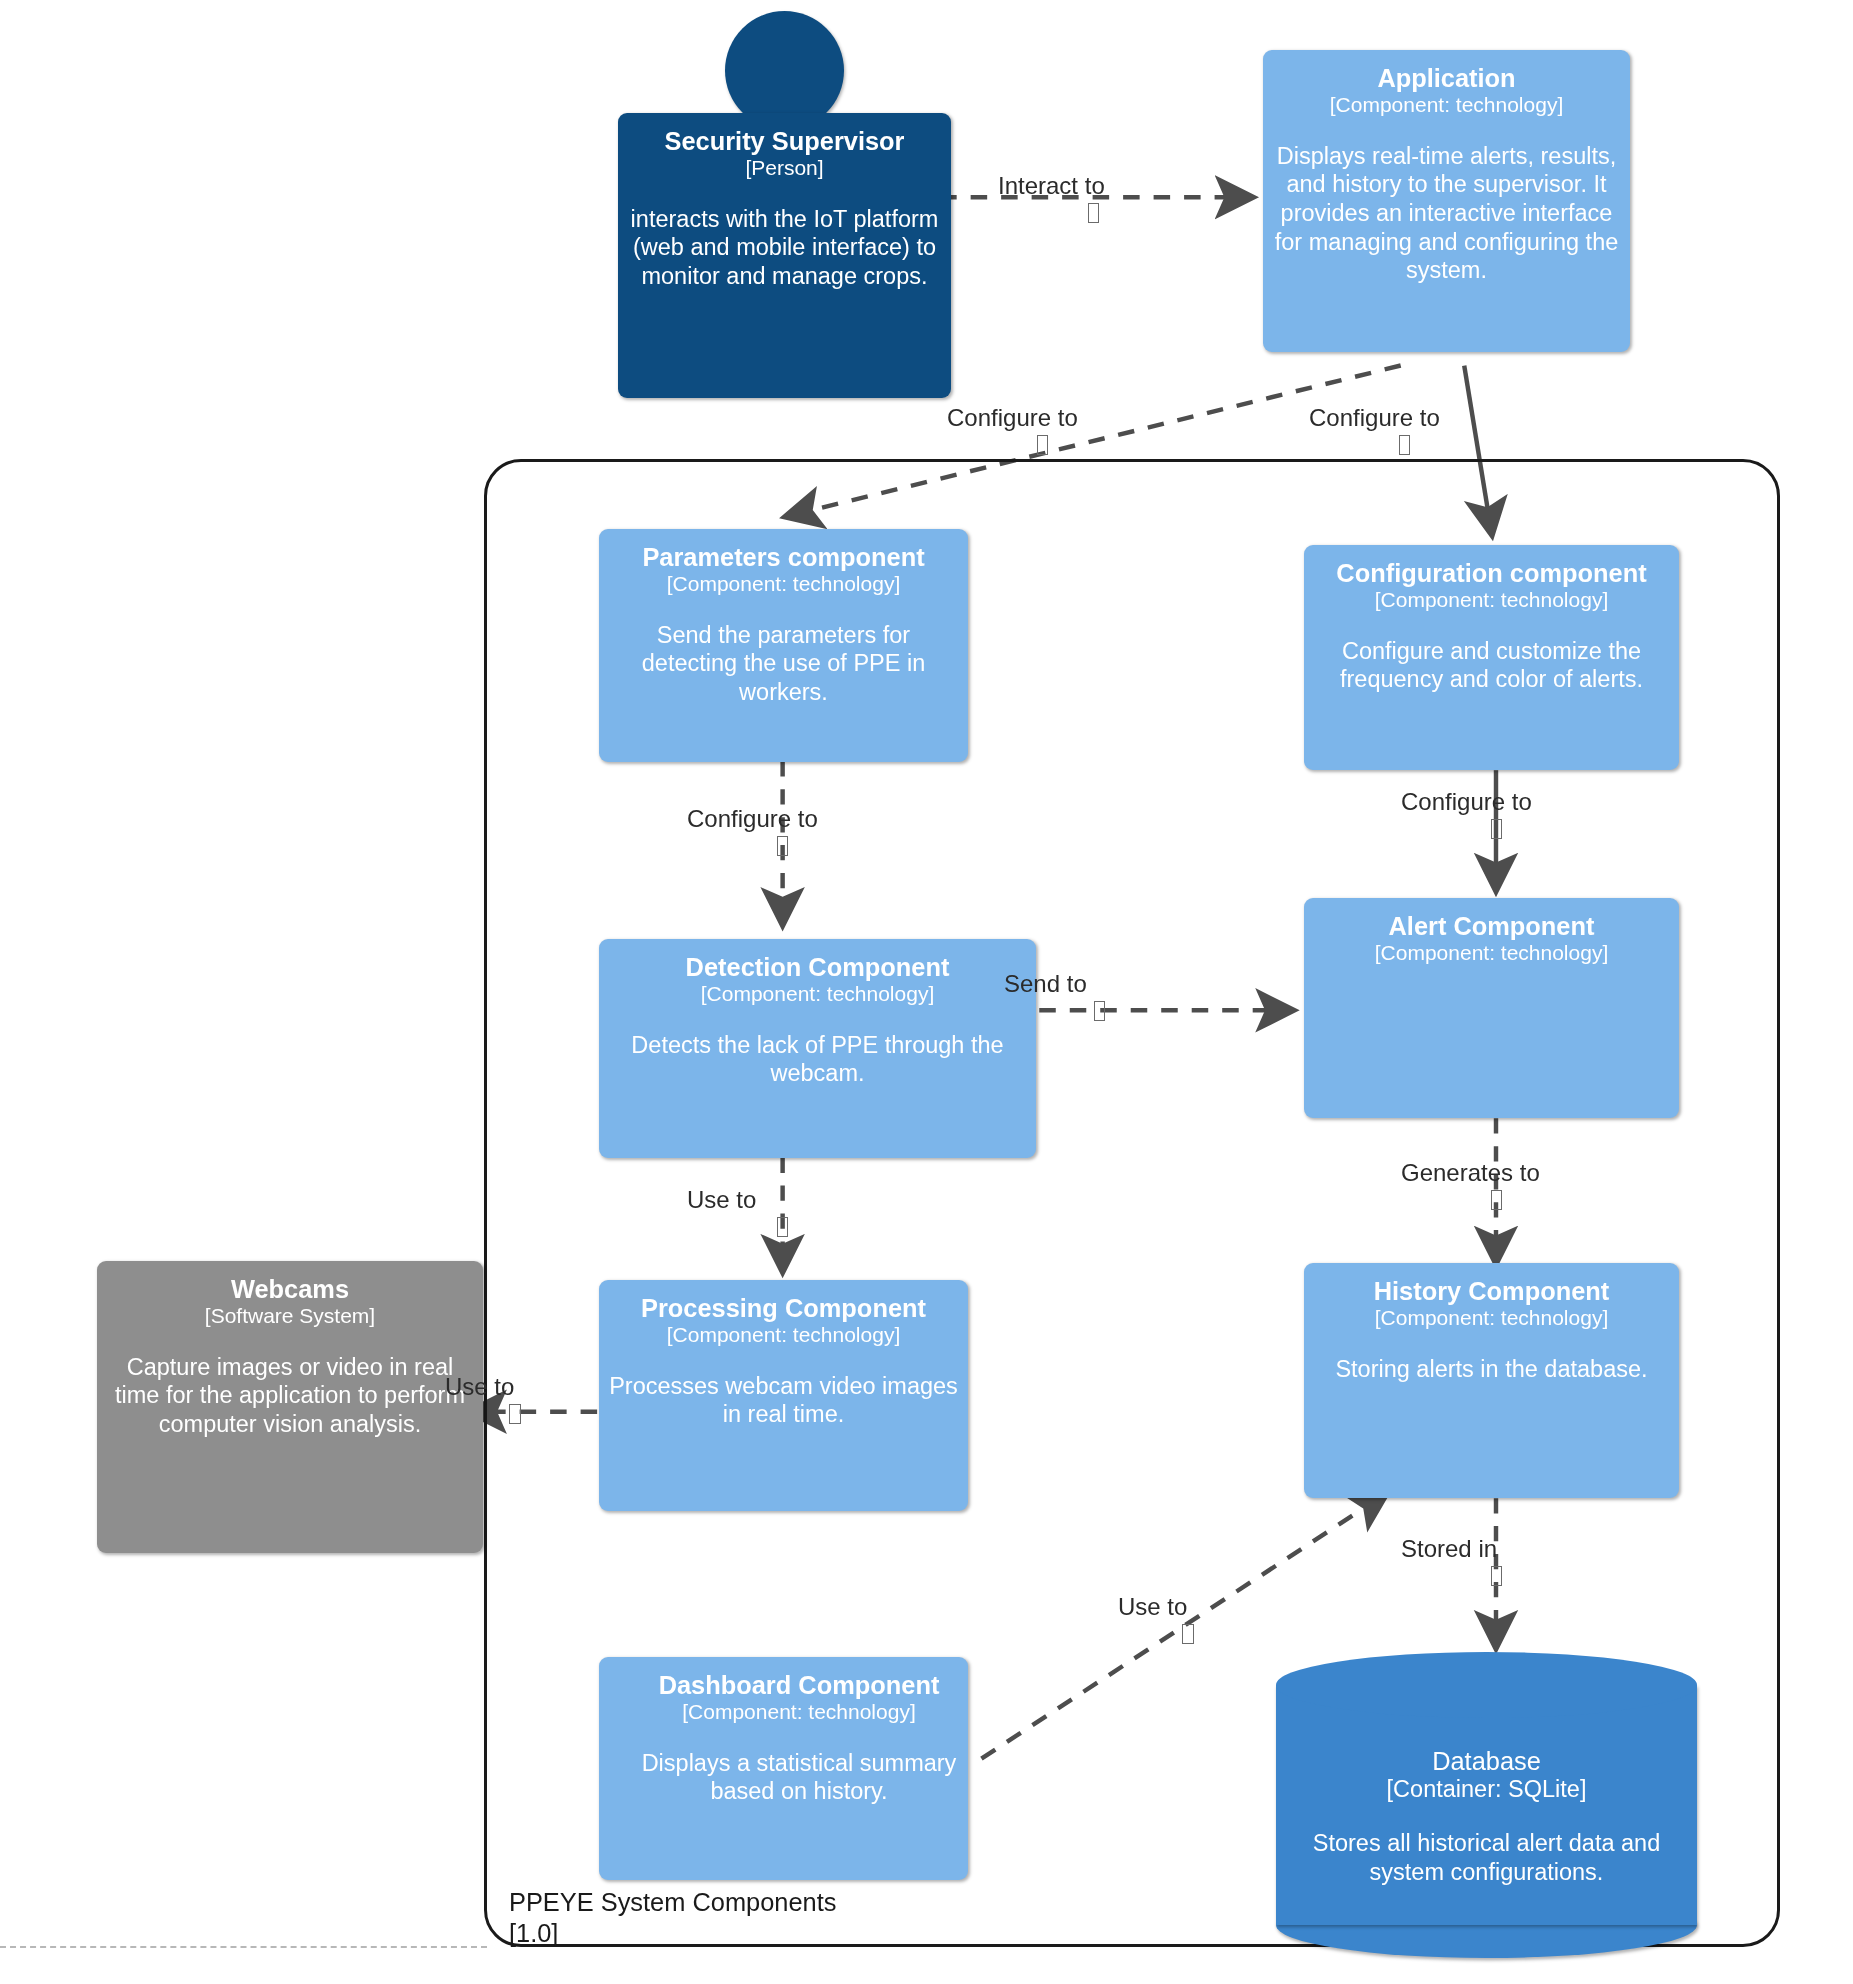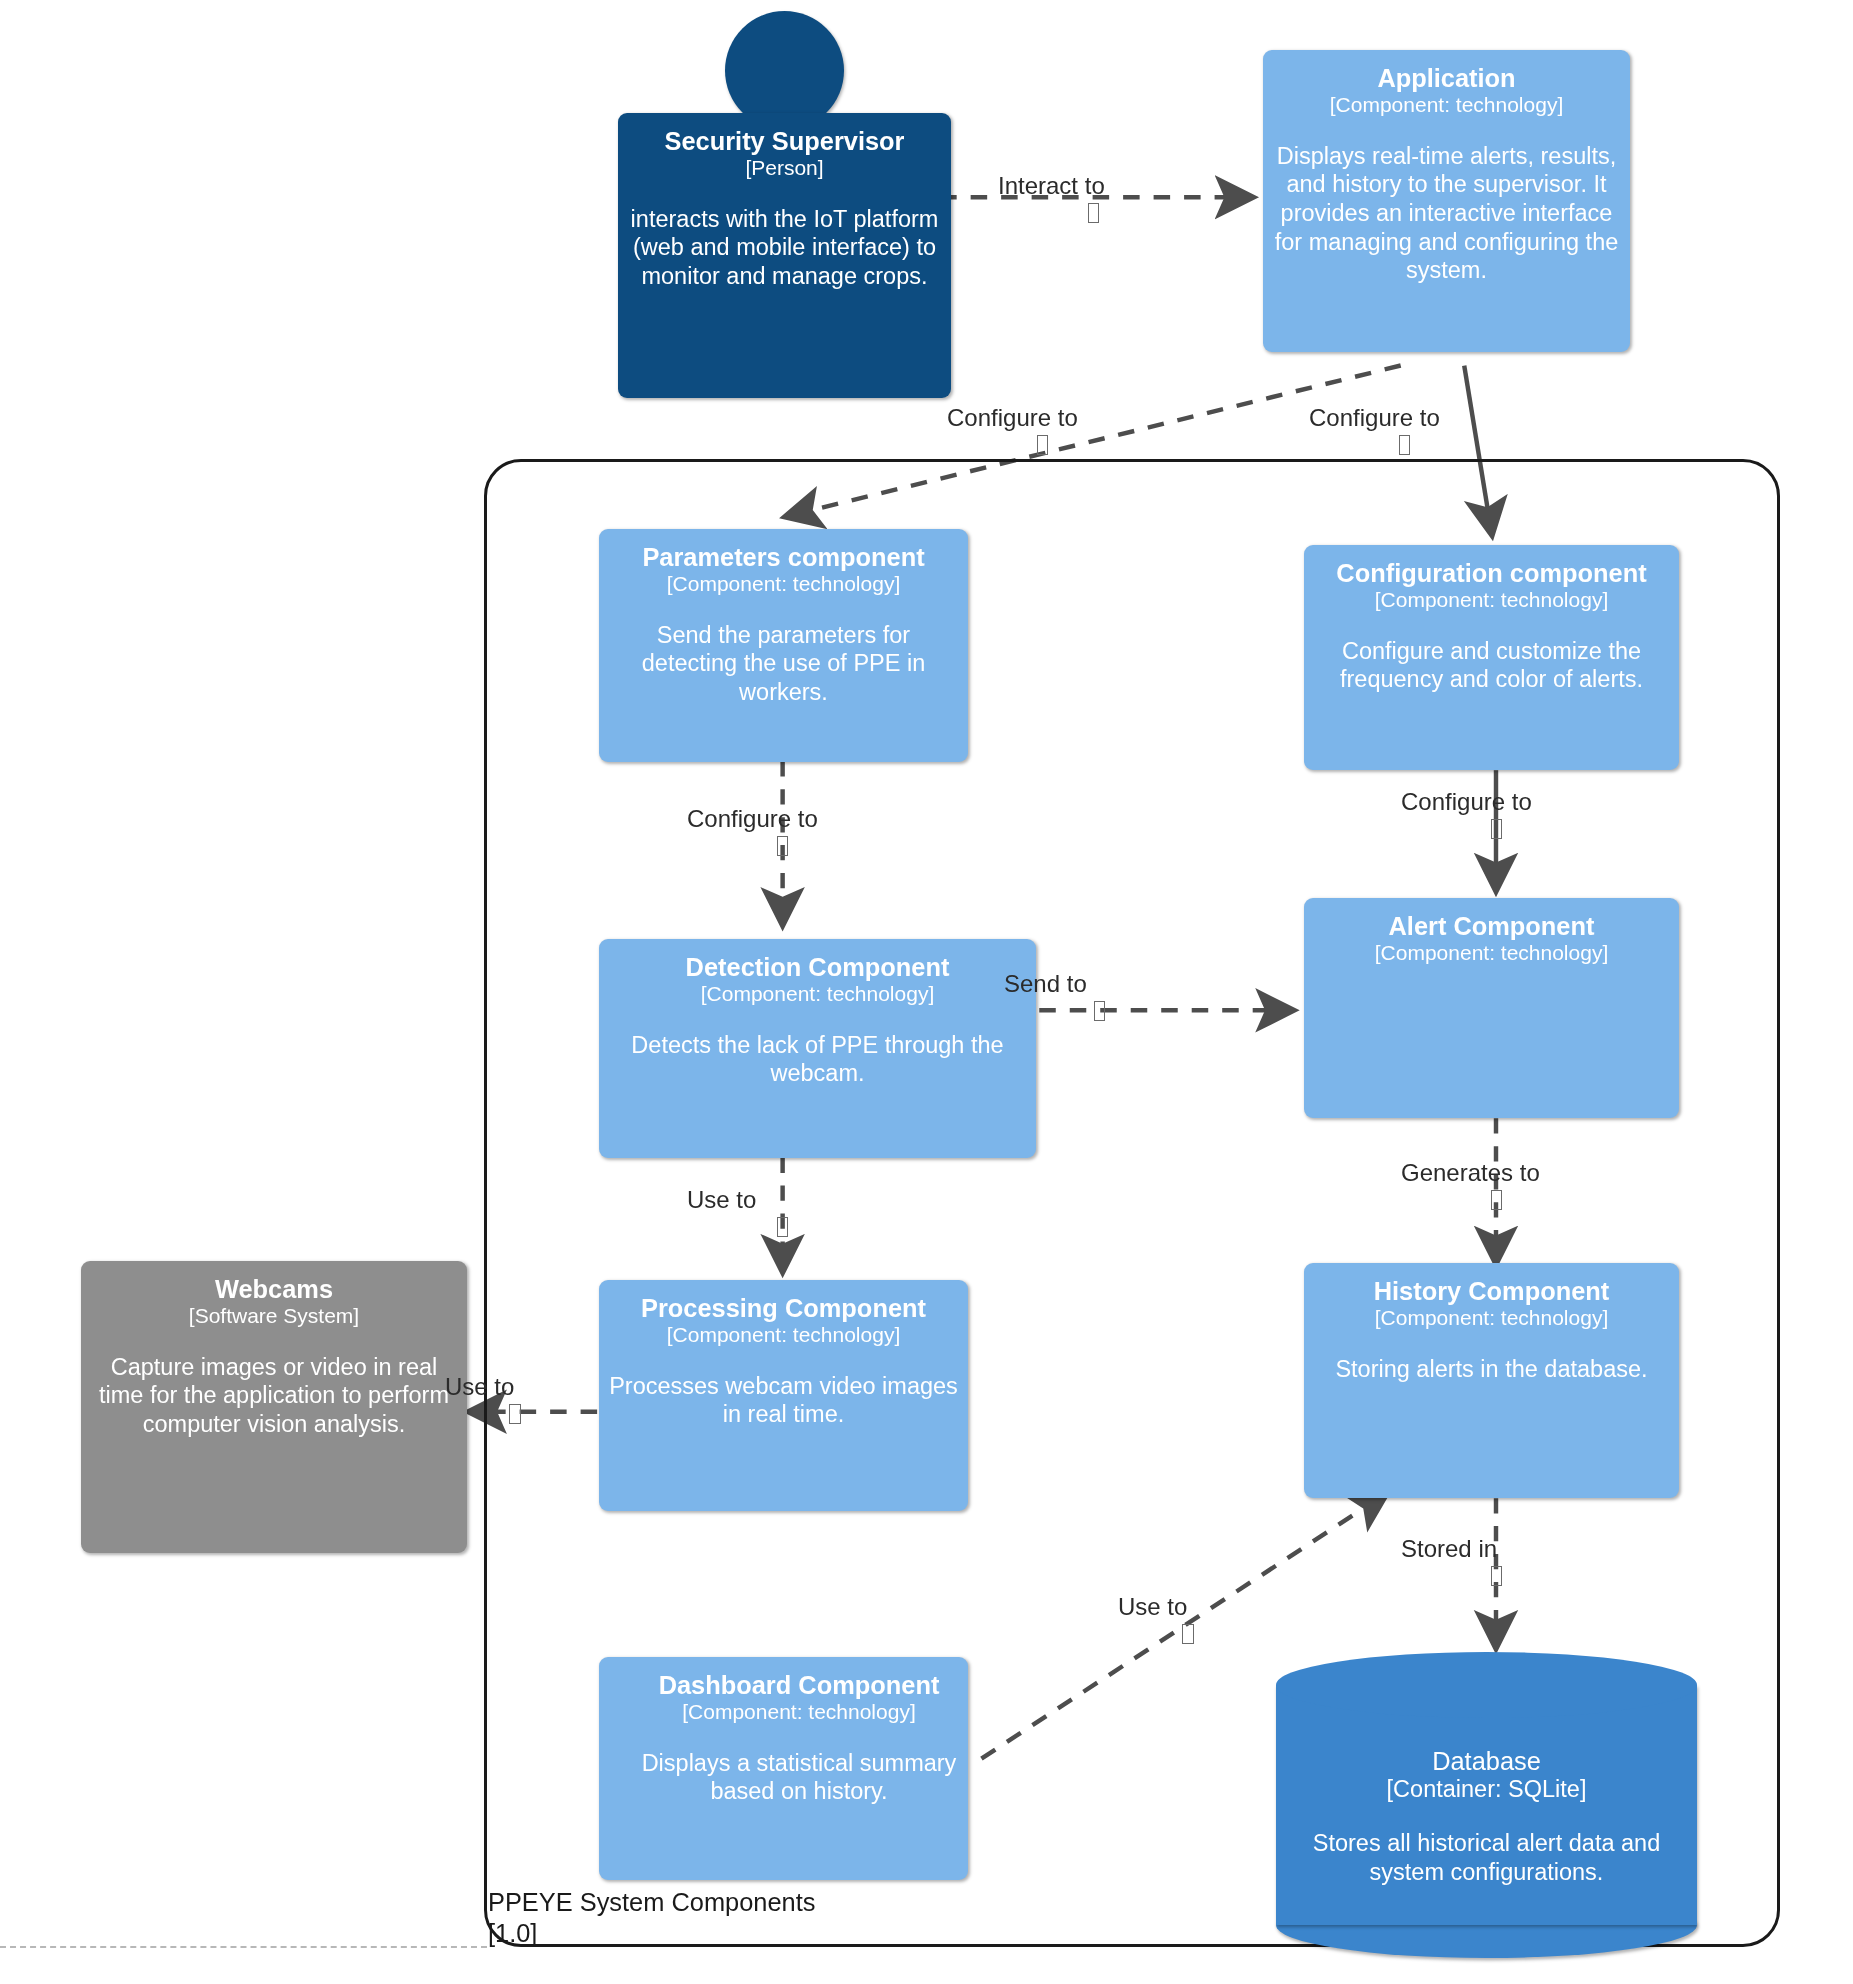--- a/index.html
+++ b/index.html
@@ -26,20 +26,21 @@
     background: transparent;
     box-sizing: border-box;
   }
   .boundary-label {
     position: absolute;
     color: #1a1a1a;
     font-size: 25.4px;
     line-height: 1.22;
     white-space: pre-line;
     text-align: left;
+    margin-left: 21px;
   }
 
   
   .world-dash {
     position: absolute;
     border-top: 2.5px dashed #b8b8b8;
   }
 
   
   .node {
@@ -65,21 +66,21 @@
     line-height: 1.16;
   }
   .node .n-desc {
     font-size: 23.5px;
     line-height: 1.22;
     margin-top: 24px;
   }
 
   .node.component { background: #7cb5ea; }
   .node.person    { background: #0d4c80; }
-  .node.external  { background: #8e8e8e; }
+  .node.external  { background: #8e8e8e; margin-left: 16px; }
 
   
   .person-head {
     position: absolute;
     background: #0d4c80;
     border-radius: 50%;
     box-shadow: 1.3px 1.9px 3.2px rgba(0,0,0,0.30);
   }
 
   

